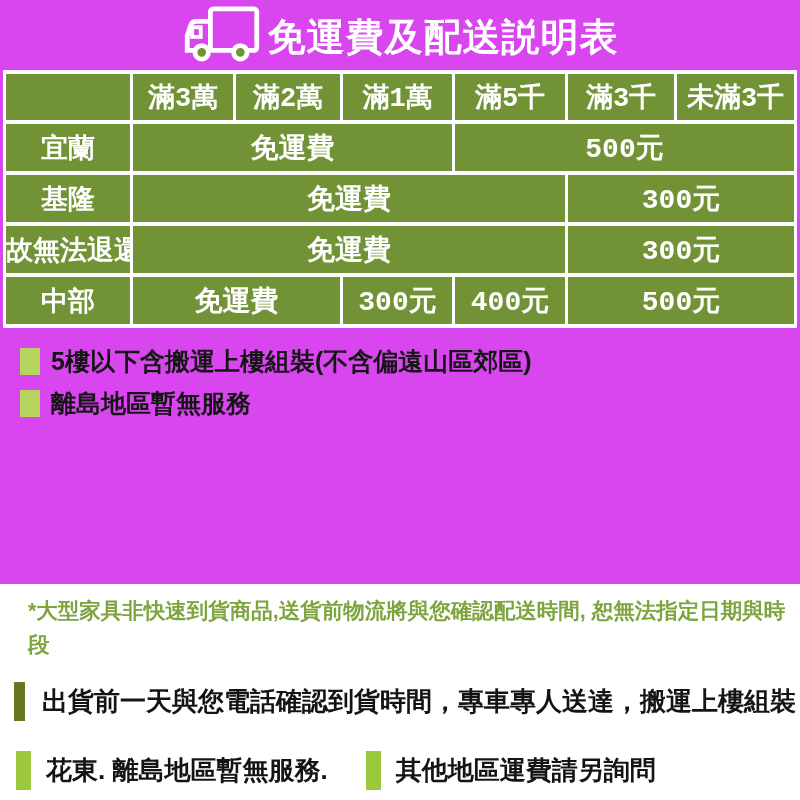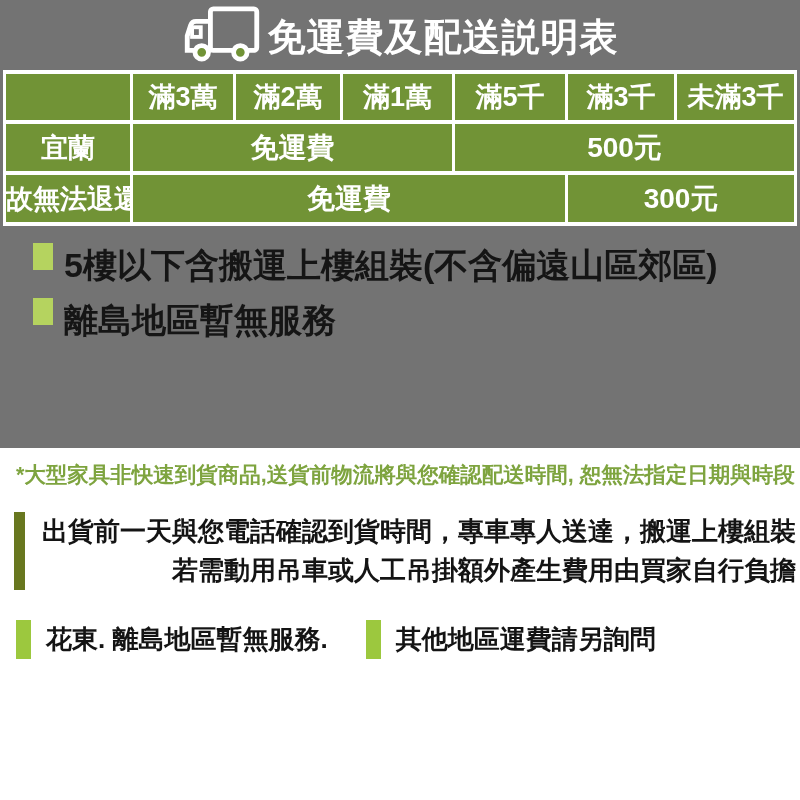--- a/index.html
+++ b/index.html
@@ -3,22 +3,22 @@
 <meta charset="utf-8">
 <style>
   html, body {
     margin: 0; padding: 0;
     width: 800px; height: 800px;
     overflow: hidden;
     background: #ffffff;
     font-family: "Liberation Sans", "DejaVu Sans", sans-serif;
   }
   .panel {
-    background: #737373;
-    width: 800px; height: 448px;
+    background: #d946ef;
+    width: 800px; height: 584px;
     box-sizing: border-box;
     padding-top: 10px;
   }
   .title-row {
     display: flex; align-items: center; justify-content: center;
     color: #ffffff; font-size: 38px; font-weight: bold;
     height: 54px; margin-bottom: 6px; letter-spacing: 1px;
   }
   .truck { margin-right: 6px; margin-top: 2px; }
 
@@ -32,41 +32,42 @@
   }
   table.fees th, table.fees td {
     background: #719336;
     color: #ffffff;
     font-weight: bold;
     text-align: center;
     font-size: 28px;
     padding: 0;
     overflow: hidden;
     white-space: nowrap;
+    font-family: Liberation Mono, monospace;
   }
   table.fees thead tr { height: 46px; }
   table.fees tbody tr { height: 47px; border-radius: 12px; }
   table.fees thead th { font-size: 27px; }
   table.fees tbody th { font-size: 27px; }
 
   .green-notes { padding: 8px 0 0 16px; }
   .gnote {
-    display: flex; align-items: flex-start;
-    margin: 9px 17px;
-    color: #151515; font-weight: bold; font-size: 34px;
+    display: flex; align-items: center;
+    margin: 9px 4px;
+    color: #151515; font-weight: bold; font-size: 25px;
   }
   .sq { width: 20px; height: 27px; background: #b5d35f; margin-right: 11px; flex: none; }
 
   .white-area { padding-top: 10px; }
   .fineprint {
-    margin-left: 16px;
+    margin-left: 28px;
     color: #7ea43f; font-weight: bold;
     font-size: 21.5px; line-height: 34px;
   }
-  .delivery { display: flex; margin: 20px 0 0 14px; text-align: right; }
+  .delivery { display: flex; margin: 20px 0 0 14px; }
   .bar-dark { width: 11px; background: #68771f; margin-right: 17px; flex: none; }
   .delivery-text { font-size: 26px; font-weight: bold; color: #141414; line-height: 39px; }
 
   .bottom-notes { display: flex; margin: 30px 0 0 16px; }
   .bnote {
     display: flex; align-items: center;
     font-size: 26px; font-weight: bold; color: #141414;
   }
   .bnote + .bnote { margin-left: 38px; }
   .bar-light { width: 15px; height: 39px; background: #9cc83e; margin-right: 15px; flex: none; }
@@ -110,23 +111,35 @@
         <th>未滿3千</th>
       </tr>
     </thead>
     <tbody>
       <tr>
         <th>宜蘭</th>
         <td colspan="3">免運費</td>
         <td colspan="3">500元</td>
       </tr>
       <tr>
+        <th>基隆</th>
+        <td colspan="4">免運費</td>
+        <td colspan="2">300元</td>
+      </tr>
+      <tr>
         <th>故無法退還</th>
         <td colspan="4">免運費</td>
         <td colspan="2">300元</td>
+      </tr>
+      <tr>
+        <th>中部</th>
+        <td colspan="2">免運費</td>
+        <td>300元</td>
+        <td>400元</td>
+        <td colspan="2">500元</td>
       </tr>
     </tbody>
   </table>
 
   <div class="green-notes">
     <div class="gnote">
       <span class="sq"></span>
       <span>5樓以下含搬運上樓組裝(不含偏遠山區郊區)</span>
     </div>
     <div class="gnote">
@@ -140,21 +153,20 @@
 <div class="white-area">
 
   <div class="fineprint">
     <div>*大型家具非快速到貨商品,送貨前物流將與您確認配送時間, 恕無法指定日期與時段</div>
   </div>
 
   <div class="delivery">
     <span class="bar-dark"></span>
     <div class="delivery-text">
       <div>出貨前一天與您電話確認到貨時間，專車專人送達，搬運上樓組裝</div>
-      <div>若需動用吊車或人工吊掛額外產生費用由買家自行負擔</div>
     </div>
   </div>
 
   <div class="bottom-notes">
     <div class="bnote">
       <span class="bar-light"></span>
       <span>花東. 離島地區暫無服務.</span>
     </div>
     <div class="bnote">
       <span class="bar-light"></span>

